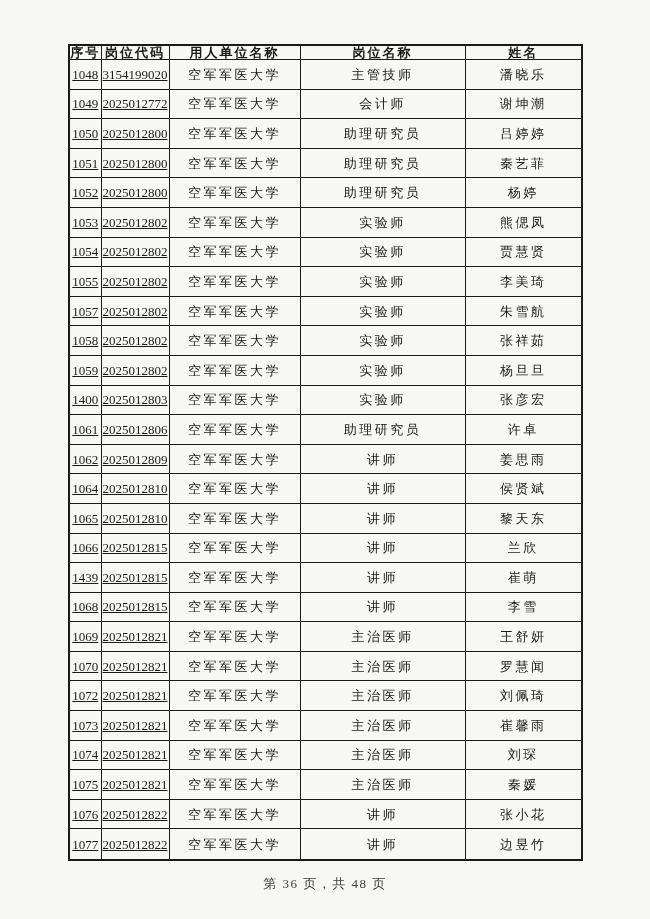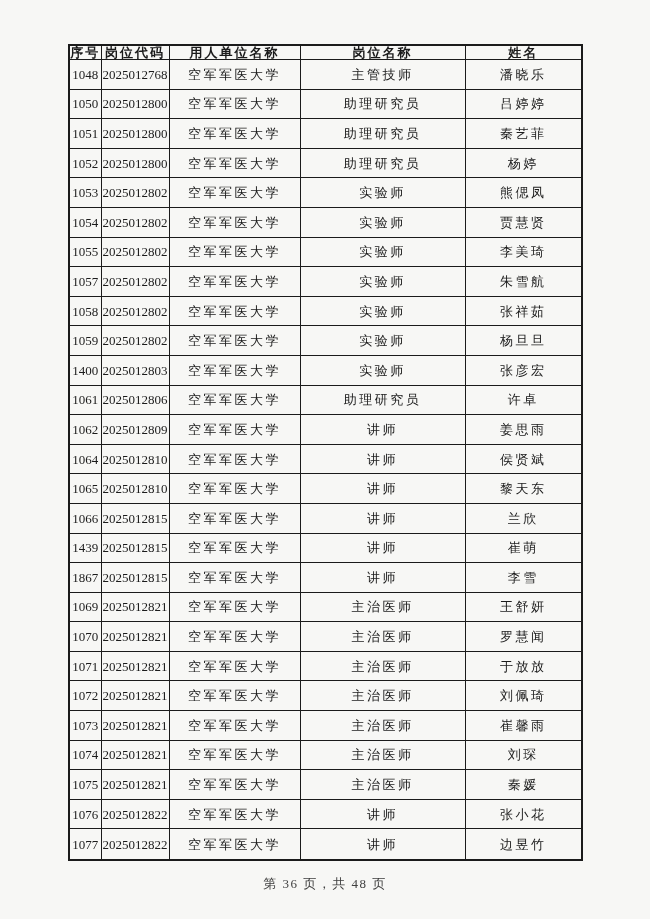--- a/index.html
+++ b/index.html
@@ -20,21 +20,21 @@
   table.roster th, table.roster td{
     border:1px solid #1b1b1b;
     text-align:center;vertical-align:middle;
     padding:0;overflow:hidden;white-space:nowrap;
     font-size:13px;line-height:1;
   }
   table.roster th{
     font-weight:bold;
     letter-spacing:2px;
   }
-  td.col-serial, td.col-code{letter-spacing:0;font-size:13.5px;}
+  td.col-serial, td.col-code{letter-spacing:0;font-size:13.5px;text-decoration:underline;}
   td.col-employer, td.col-position, td.col-name{letter-spacing:2.5px;}
   col.c1{width:32px;}
   col.c2{width:68px;}
   col.c3{width:131px;}
   col.c4{width:165px;}
   col.c5{width:117px;}
   .footer{
     position:absolute;left:0;top:875px;width:650px;
     text-align:center;
     font-size:13px;letter-spacing:1.5px;
@@ -59,26 +59,33 @@
           <th>序号</th>
           <th>岗位代码</th>
           <th>用人单位名称</th>
           <th>岗位名称</th>
           <th>姓名</th>
         </tr>
     </thead>
     <tbody id="body-rows">
         <tr>
           <td class="col-serial">1048</td>
-          <td class="col-code">2025012768</td>
+          <td class="col-code">3154199020</td>
           <td class="col-employer">空军军医大学</td>
           <td class="col-position">主管技师</td>
           <td class="col-name">潘晓乐</td>
         </tr>
         <tr>
+          <td class="col-serial">1049</td>
+          <td class="col-code">2025012772</td>
+          <td class="col-employer">空军军医大学</td>
+          <td class="col-position">会计师</td>
+          <td class="col-name">谢坤潮</td>
+        </tr>
+        <tr>
           <td class="col-serial">1050</td>
           <td class="col-code">2025012800</td>
           <td class="col-employer">空军军医大学</td>
           <td class="col-position">助理研究员</td>
           <td class="col-name">吕婷婷</td>
         </tr>
         <tr>
           <td class="col-serial">1051</td>
           <td class="col-code">2025012800</td>
           <td class="col-employer">空军军医大学</td>
@@ -177,46 +184,39 @@
           <td class="col-name">兰欣</td>
         </tr>
         <tr>
           <td class="col-serial">1439</td>
           <td class="col-code">2025012815</td>
           <td class="col-employer">空军军医大学</td>
           <td class="col-position">讲师</td>
           <td class="col-name">崔萌</td>
         </tr>
         <tr>
-          <td class="col-serial">1867</td>
+          <td class="col-serial">1068</td>
           <td class="col-code">2025012815</td>
           <td class="col-employer">空军军医大学</td>
           <td class="col-position">讲师</td>
           <td class="col-name">李雪</td>
         </tr>
         <tr>
           <td class="col-serial">1069</td>
           <td class="col-code">2025012821</td>
           <td class="col-employer">空军军医大学</td>
           <td class="col-position">主治医师</td>
           <td class="col-name">王舒妍</td>
         </tr>
         <tr>
           <td class="col-serial">1070</td>
           <td class="col-code">2025012821</td>
           <td class="col-employer">空军军医大学</td>
           <td class="col-position">主治医师</td>
           <td class="col-name">罗慧闻</td>
-        </tr>
-        <tr>
-          <td class="col-serial">1071</td>
-          <td class="col-code">2025012821</td>
-          <td class="col-employer">空军军医大学</td>
-          <td class="col-position">主治医师</td>
-          <td class="col-name">于放放</td>
         </tr>
         <tr>
           <td class="col-serial">1072</td>
           <td class="col-code">2025012821</td>
           <td class="col-employer">空军军医大学</td>
           <td class="col-position">主治医师</td>
           <td class="col-name">刘佩琦</td>
         </tr>
         <tr>
           <td class="col-serial">1073</td>

